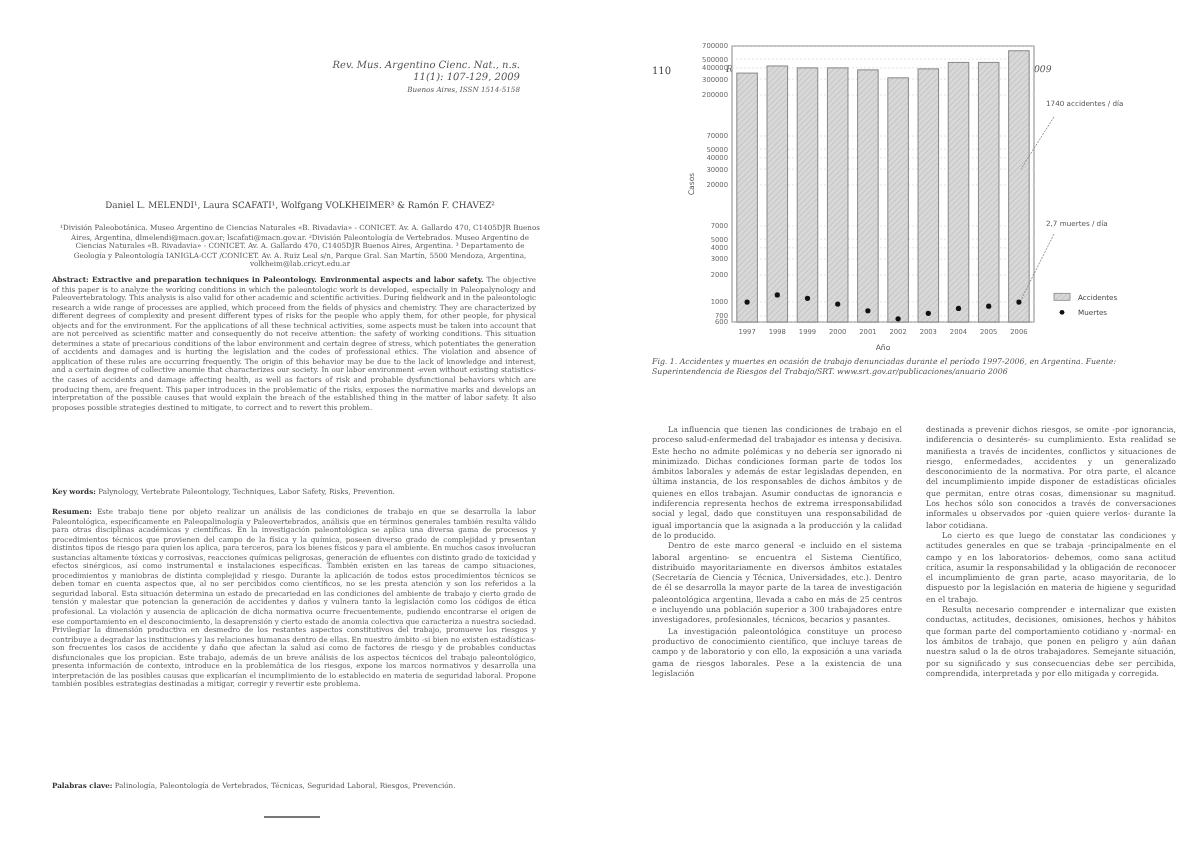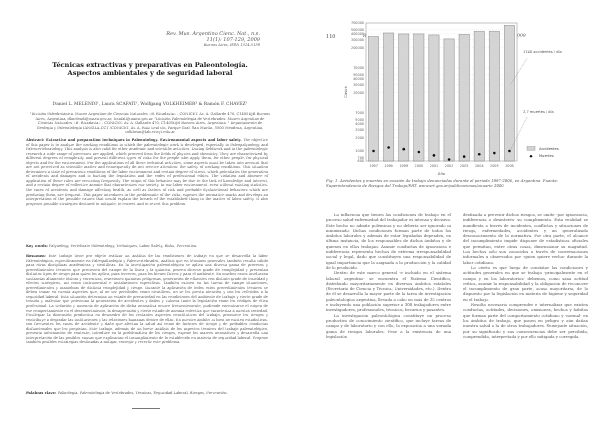--- a/index.html
+++ b/index.html
@@ -32,24 +32,20 @@
   svg text{font-family:"DejaVu Sans","Liberation Sans",sans-serif;}
 </style>
 </head>
 <body>
 
 <div class="page" id="left">
   <div class="journal-ref">
     <div>Rev. Mus. Argentino Cienc. Nat., n.s.</div>
     <div>11(1): 107-129, 2009</div>
     <div class="small">Buenos Aires, ISSN 1514-5158</div>
-  </div>
-  <div class="title">
-    <div>Técnicas extractivas y preparativas en Paleontología.</div>
-    <div>Aspectos ambientales y de seguridad laboral</div>
   </div>
   <div class="authors">Daniel L. MELENDI¹, Laura SCAFATI¹, Wolfgang VOLKHEIMER³ &amp; Ramón F. CHAVEZ²</div>
   <div class="affil">¹División Paleobotánica. Museo Argentino de Ciencias Naturales «B. Rivadavia» - CONICET. Av. A. Gallardo 470, C1405DJR Buenos Aires, Argentina, dlmelendi@macn.gov.ar; lscafati@macn.gov.ar. ²División Paleontología de Vertebrados. Museo Argentino de Ciencias Naturales «B. Rivadavia» - CONICET. Av. A. Gallardo 470, C1405DJR Buenos Aires, Argentina. ³ Departamento de Geología y Paleontología IANIGLA-CCT /CONICET. Av. A. Ruiz Leal s/n, Parque Gral. San Martín, 5500 Mendoza, Argentina, volkheim@lab.cricyt.edu.ar</div>
 
   <div class="para" id="abstract">
     <b>Abstract: Extractive and preparation techniques in Paleontology. Environmental aspects and labor safety.</b>
     <span>The objective of this paper is to analyze the working conditions in which the paleontologic work is developed, especially in Paleopalynology and Paleovertebratology. This analysis is also valid for other academic and scientific activities. During fieldwork and in the paleontologic research a wide range of processes are applied, which proceed from the fields of physics and chemistry. They are characterized by different degrees of complexity and present different types of risks for the people who apply them, for other people, for physical objects and for the environment. For the applications of all these technical activities, some aspects must be taken into account that are not perceived as scientific matter and consequently do not receive attention: the safety of working conditions. This situation determines a state of precarious conditions of the labor environment and certain degree of stress, which potentiates the generation of accidents and damages and is hurting the legislation and the codes of professional ethics. The violation and absence of application of these rules are occurring frequently. The origin of this behavior may be due to the lack of knowledge and interest, and a certain degree of collective anomie that characterizes our society. In our labor environment -even without existing statistics- the cases of accidents and damage affecting health, as well as factors of risk and probable dysfunctional behaviors which are producing them, are frequent. This paper introduces in the problematic of the risks, exposes the normative marks and develops an interpretation of the possible causes that would explain the breach of the established thing in the matter of labor safety. It also proposes possible strategies destined to mitigate, to correct and to revert this problem.</span>
   </div>
   <div class="para" id="keywords">
     <b>Key words:</b>

